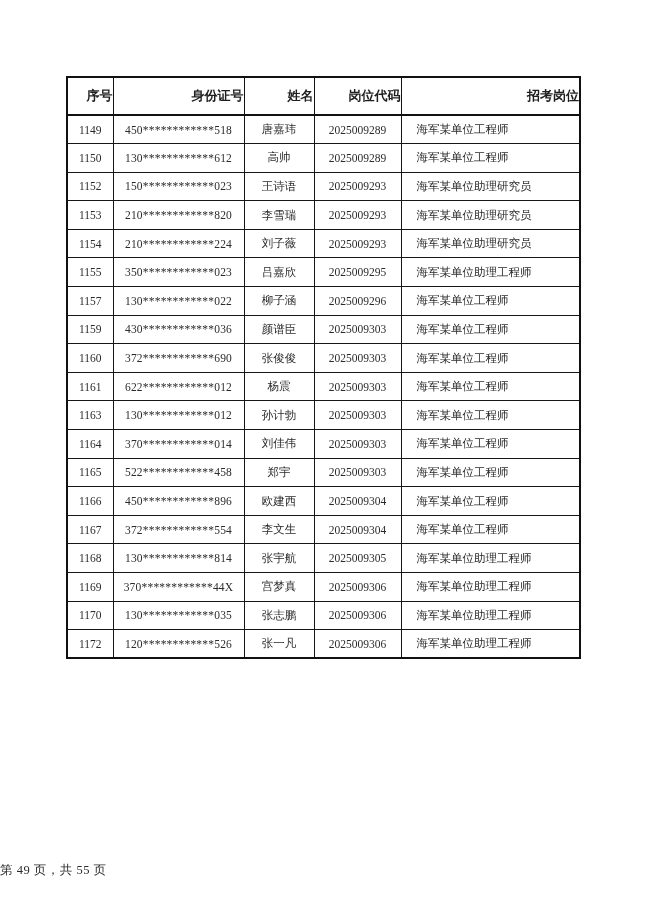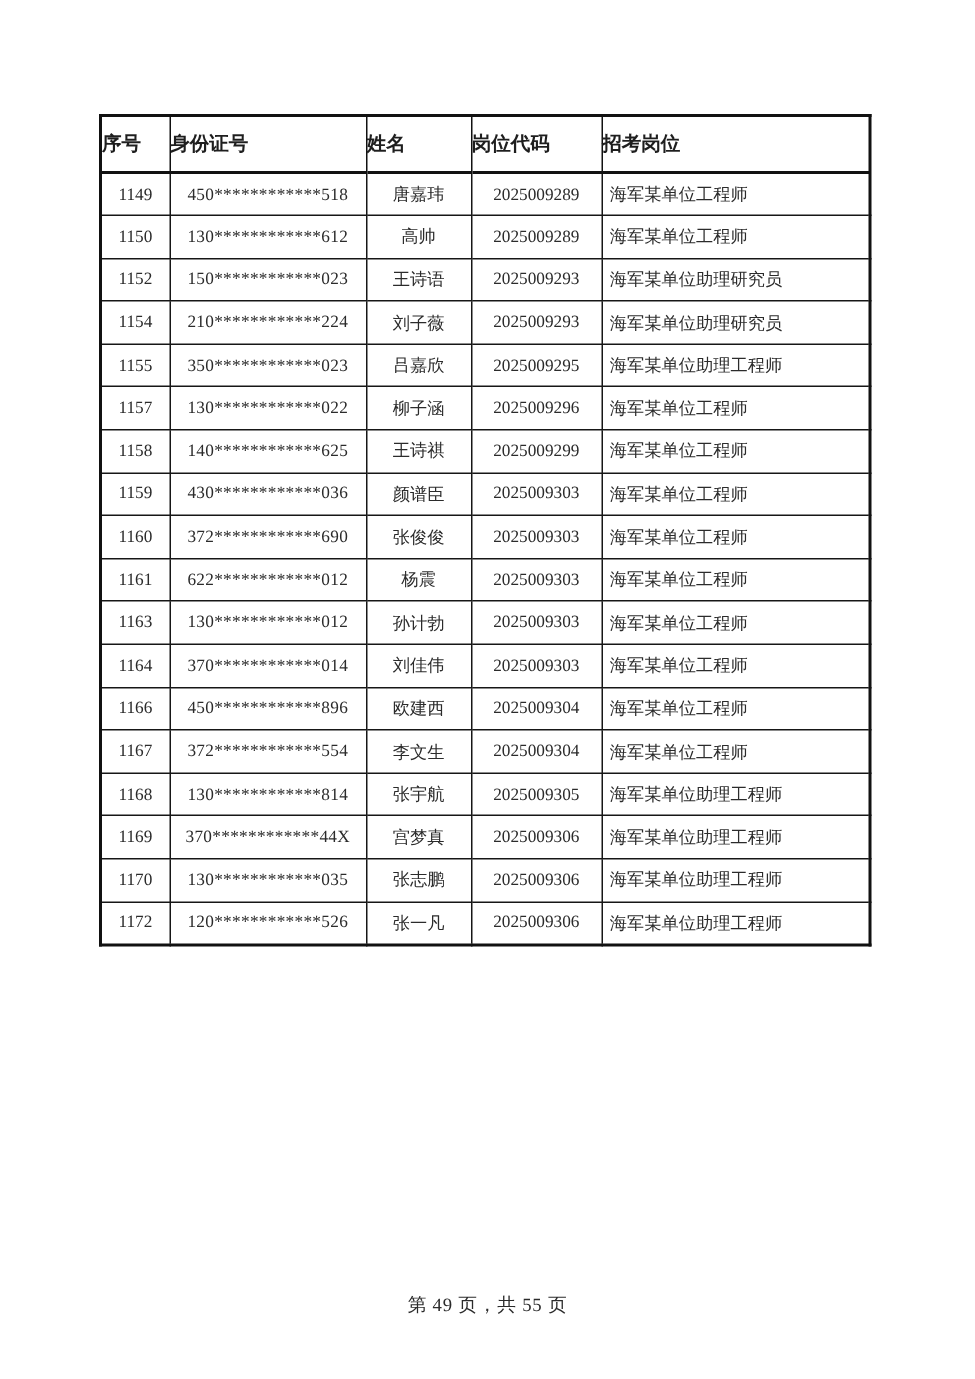--- a/index.html
+++ b/index.html
@@ -24,49 +24,48 @@
     top: 76px;
     width: 513px;
     border-collapse: collapse;
     table-layout: fixed;
     border: 2px solid #111111;
   }
   table.roster th {
     height: 38px;
     font-size: 13px;
     font-weight: bold;
-    text-align: left;
+    text-align: right;
     vertical-align: middle;
     border: 1px solid #111111;
     border-bottom: 2px solid #111111;
     color: #1e1e1e;
   }
   table.roster td {
     height: 28.6px;
     font-size: 11.5px;
     text-align: center;
     vertical-align: middle;
     border: 1px solid #161616;
     color: #2b2b2b;
     white-space: nowrap;
     overflow: hidden;
   }
   table.roster td.col-position-title {
     text-align: left;
-    padding-left: 5px;
+    padding-left: 15px;
   }
   table.roster td.col-id-number {
     letter-spacing: 0.2px;
   }
   .page-footer {
     position: absolute;
     top: 862px;
     left: 0;
     width: 650px;
-    text-align: center;
     font-size: 12.5px;
     color: #2b2b2b;
     letter-spacing: 0.5px;
   }
 </style>
 </head>
 <body>
 
 <div class="page">
 
@@ -103,20 +102,27 @@
           <td class="col-position-title">海军某单位工程师</td>
         </tr>
         <tr>
           <td class="col-index">1152</td>
           <td class="col-id-number">150************023</td>
           <td class="col-name">王诗语</td>
           <td class="col-position-code">2025009293</td>
           <td class="col-position-title">海军某单位助理研究员</td>
         </tr>
         <tr>
+          <td class="col-index">1153</td>
+          <td class="col-id-number">210************820</td>
+          <td class="col-name">李雪瑞</td>
+          <td class="col-position-code">2025009293</td>
+          <td class="col-position-title">海军某单位助理研究员</td>
+        </tr>
+        <tr>
           <td class="col-index">1154</td>
           <td class="col-id-number">210************224</td>
           <td class="col-name">刘子薇</td>
           <td class="col-position-code">2025009293</td>
           <td class="col-position-title">海军某单位助理研究员</td>
         </tr>
         <tr>
           <td class="col-index">1155</td>
           <td class="col-id-number">350************023</td>
           <td class="col-name">吕嘉欣</td>
@@ -124,27 +130,20 @@
           <td class="col-position-title">海军某单位助理工程师</td>
         </tr>
         <tr>
           <td class="col-index">1157</td>
           <td class="col-id-number">130************022</td>
           <td class="col-name">柳子涵</td>
           <td class="col-position-code">2025009296</td>
           <td class="col-position-title">海军某单位工程师</td>
         </tr>
         <tr>
-          <td class="col-index">1158</td>
-          <td class="col-id-number">140************625</td>
-          <td class="col-name">王诗祺</td>
-          <td class="col-position-code">2025009299</td>
-          <td class="col-position-title">海军某单位工程师</td>
-        </tr>
-        <tr>
           <td class="col-index">1159</td>
           <td class="col-id-number">430************036</td>
           <td class="col-name">颜谱臣</td>
           <td class="col-position-code">2025009303</td>
           <td class="col-position-title">海军某单位工程师</td>
         </tr>
         <tr>
           <td class="col-index">1160</td>
           <td class="col-id-number">372************690</td>
           <td class="col-name">张俊俊</td>
@@ -162,20 +161,27 @@
           <td class="col-index">1163</td>
           <td class="col-id-number">130************012</td>
           <td class="col-name">孙计勃</td>
           <td class="col-position-code">2025009303</td>
           <td class="col-position-title">海军某单位工程师</td>
         </tr>
         <tr>
           <td class="col-index">1164</td>
           <td class="col-id-number">370************014</td>
           <td class="col-name">刘佳伟</td>
+          <td class="col-position-code">2025009303</td>
+          <td class="col-position-title">海军某单位工程师</td>
+        </tr>
+        <tr>
+          <td class="col-index">1165</td>
+          <td class="col-id-number">522************458</td>
+          <td class="col-name">郑宇</td>
           <td class="col-position-code">2025009303</td>
           <td class="col-position-title">海军某单位工程师</td>
         </tr>
         <tr>
           <td class="col-index">1166</td>
           <td class="col-id-number">450************896</td>
           <td class="col-name">欧建西</td>
           <td class="col-position-code">2025009304</td>
           <td class="col-position-title">海军某单位工程师</td>
         </tr>

